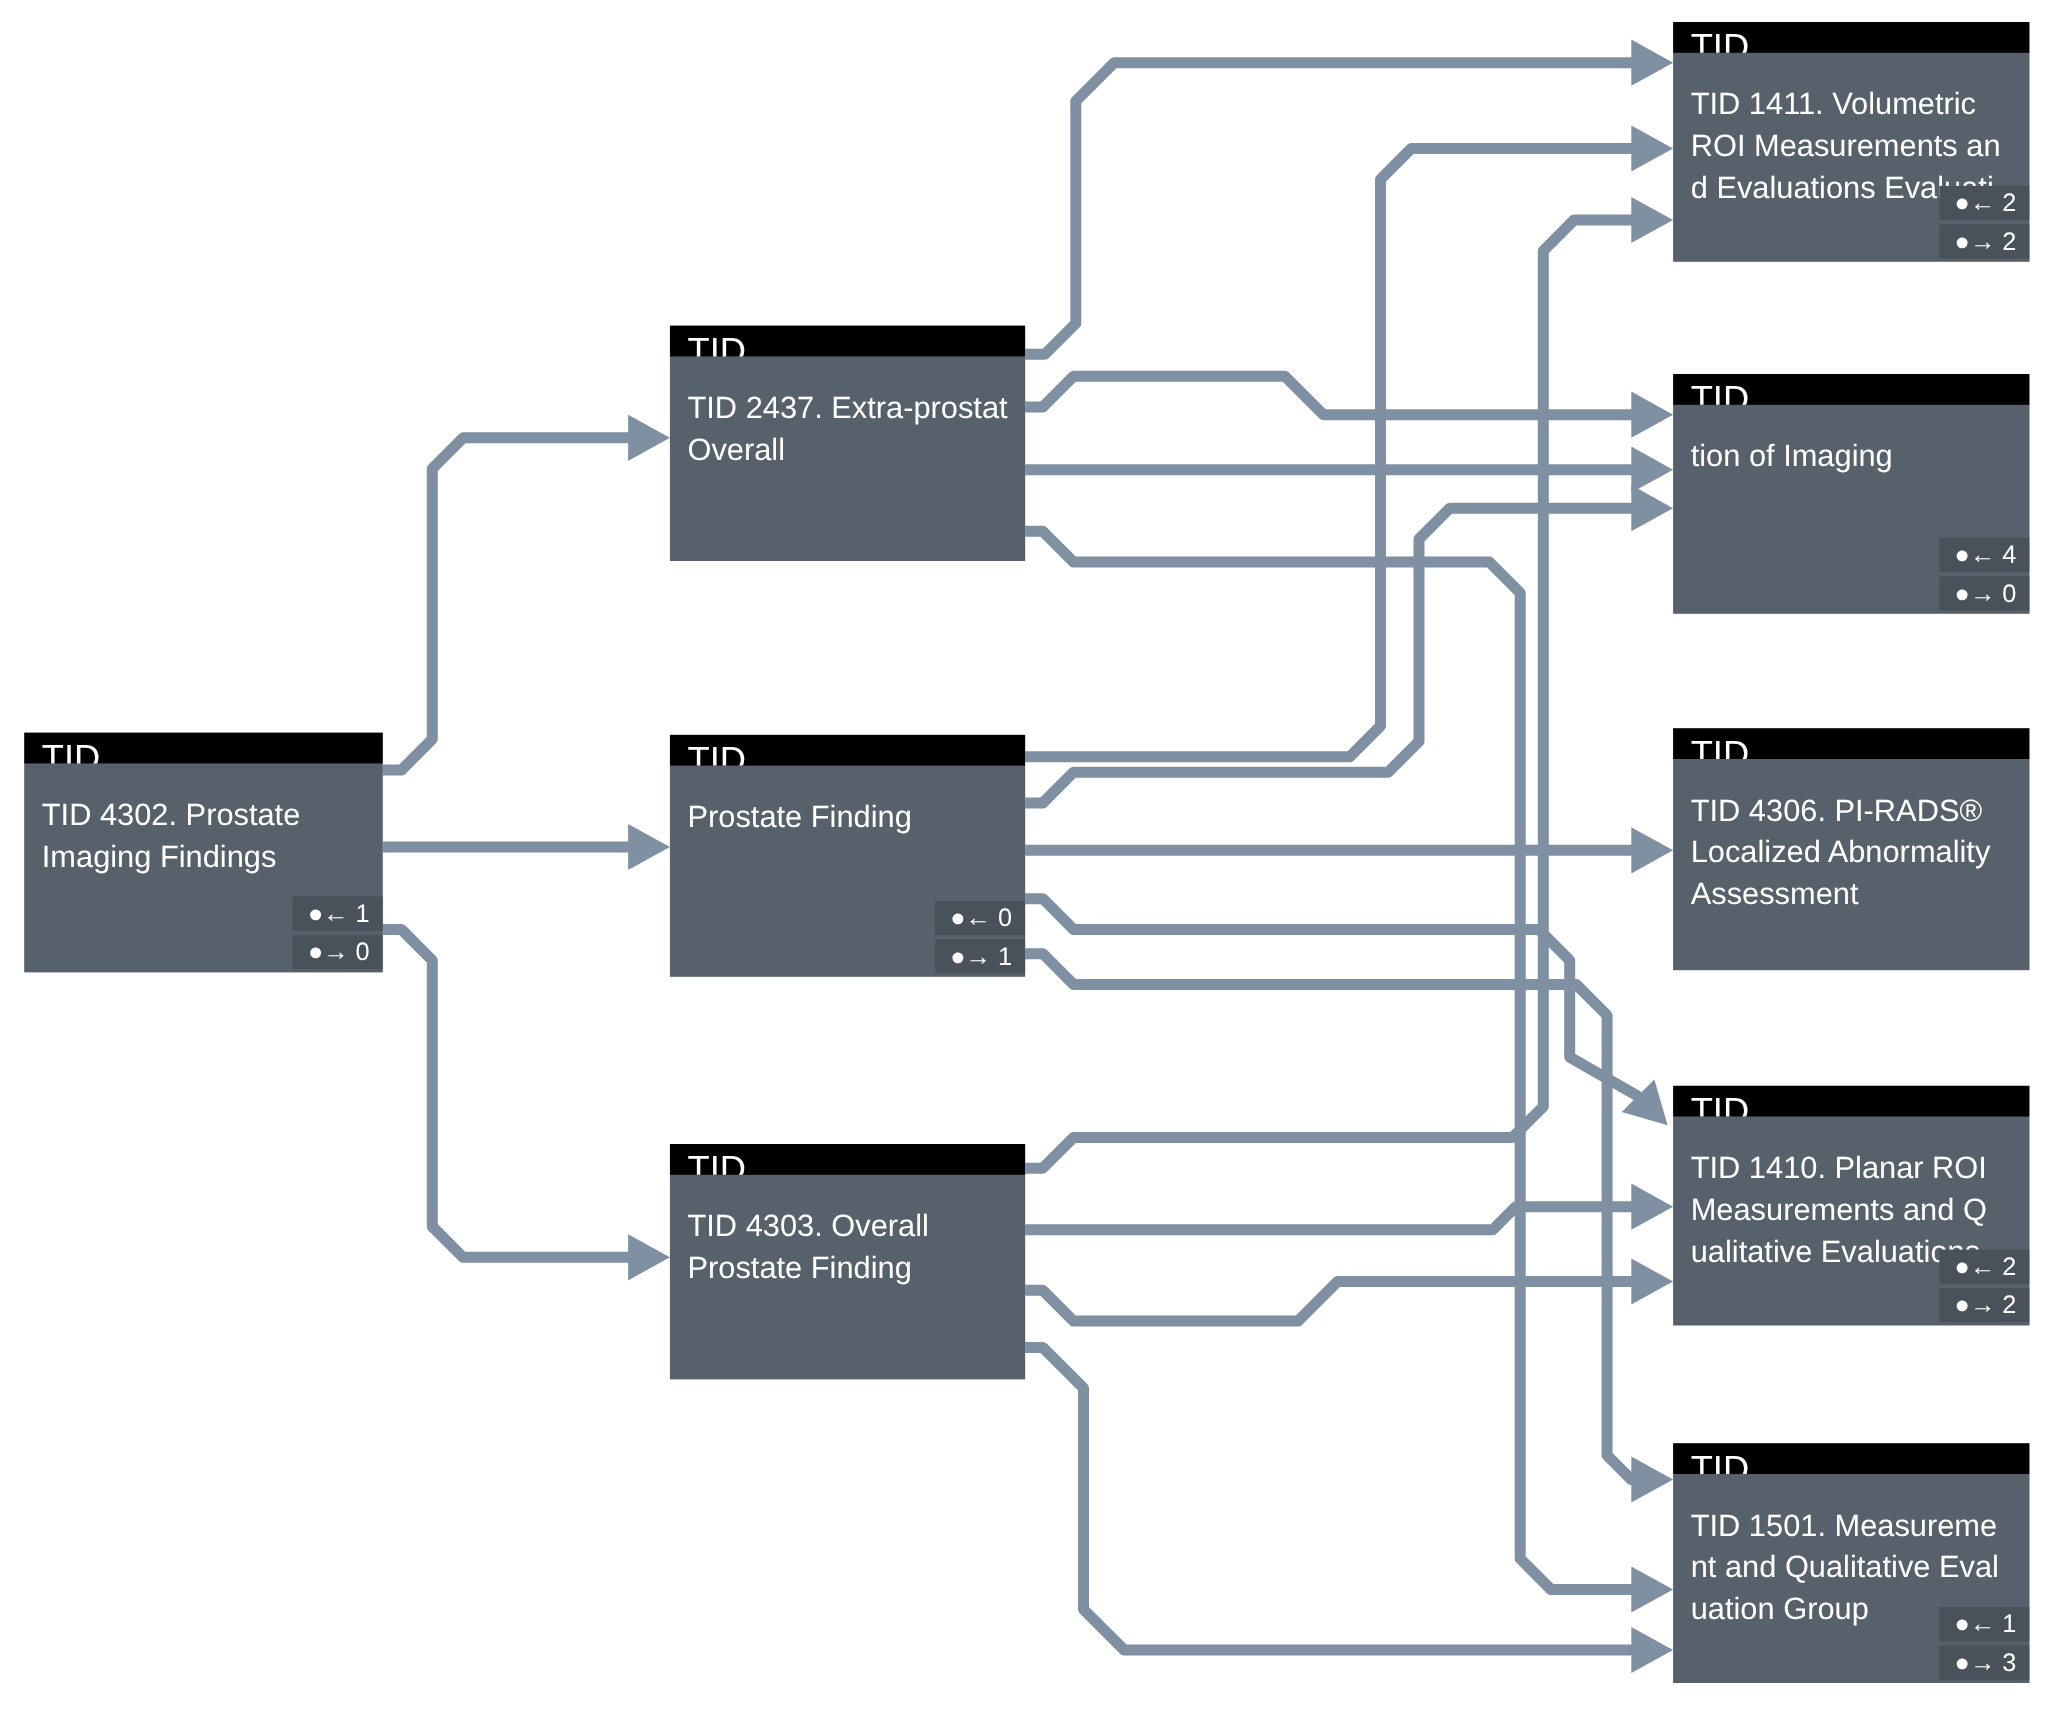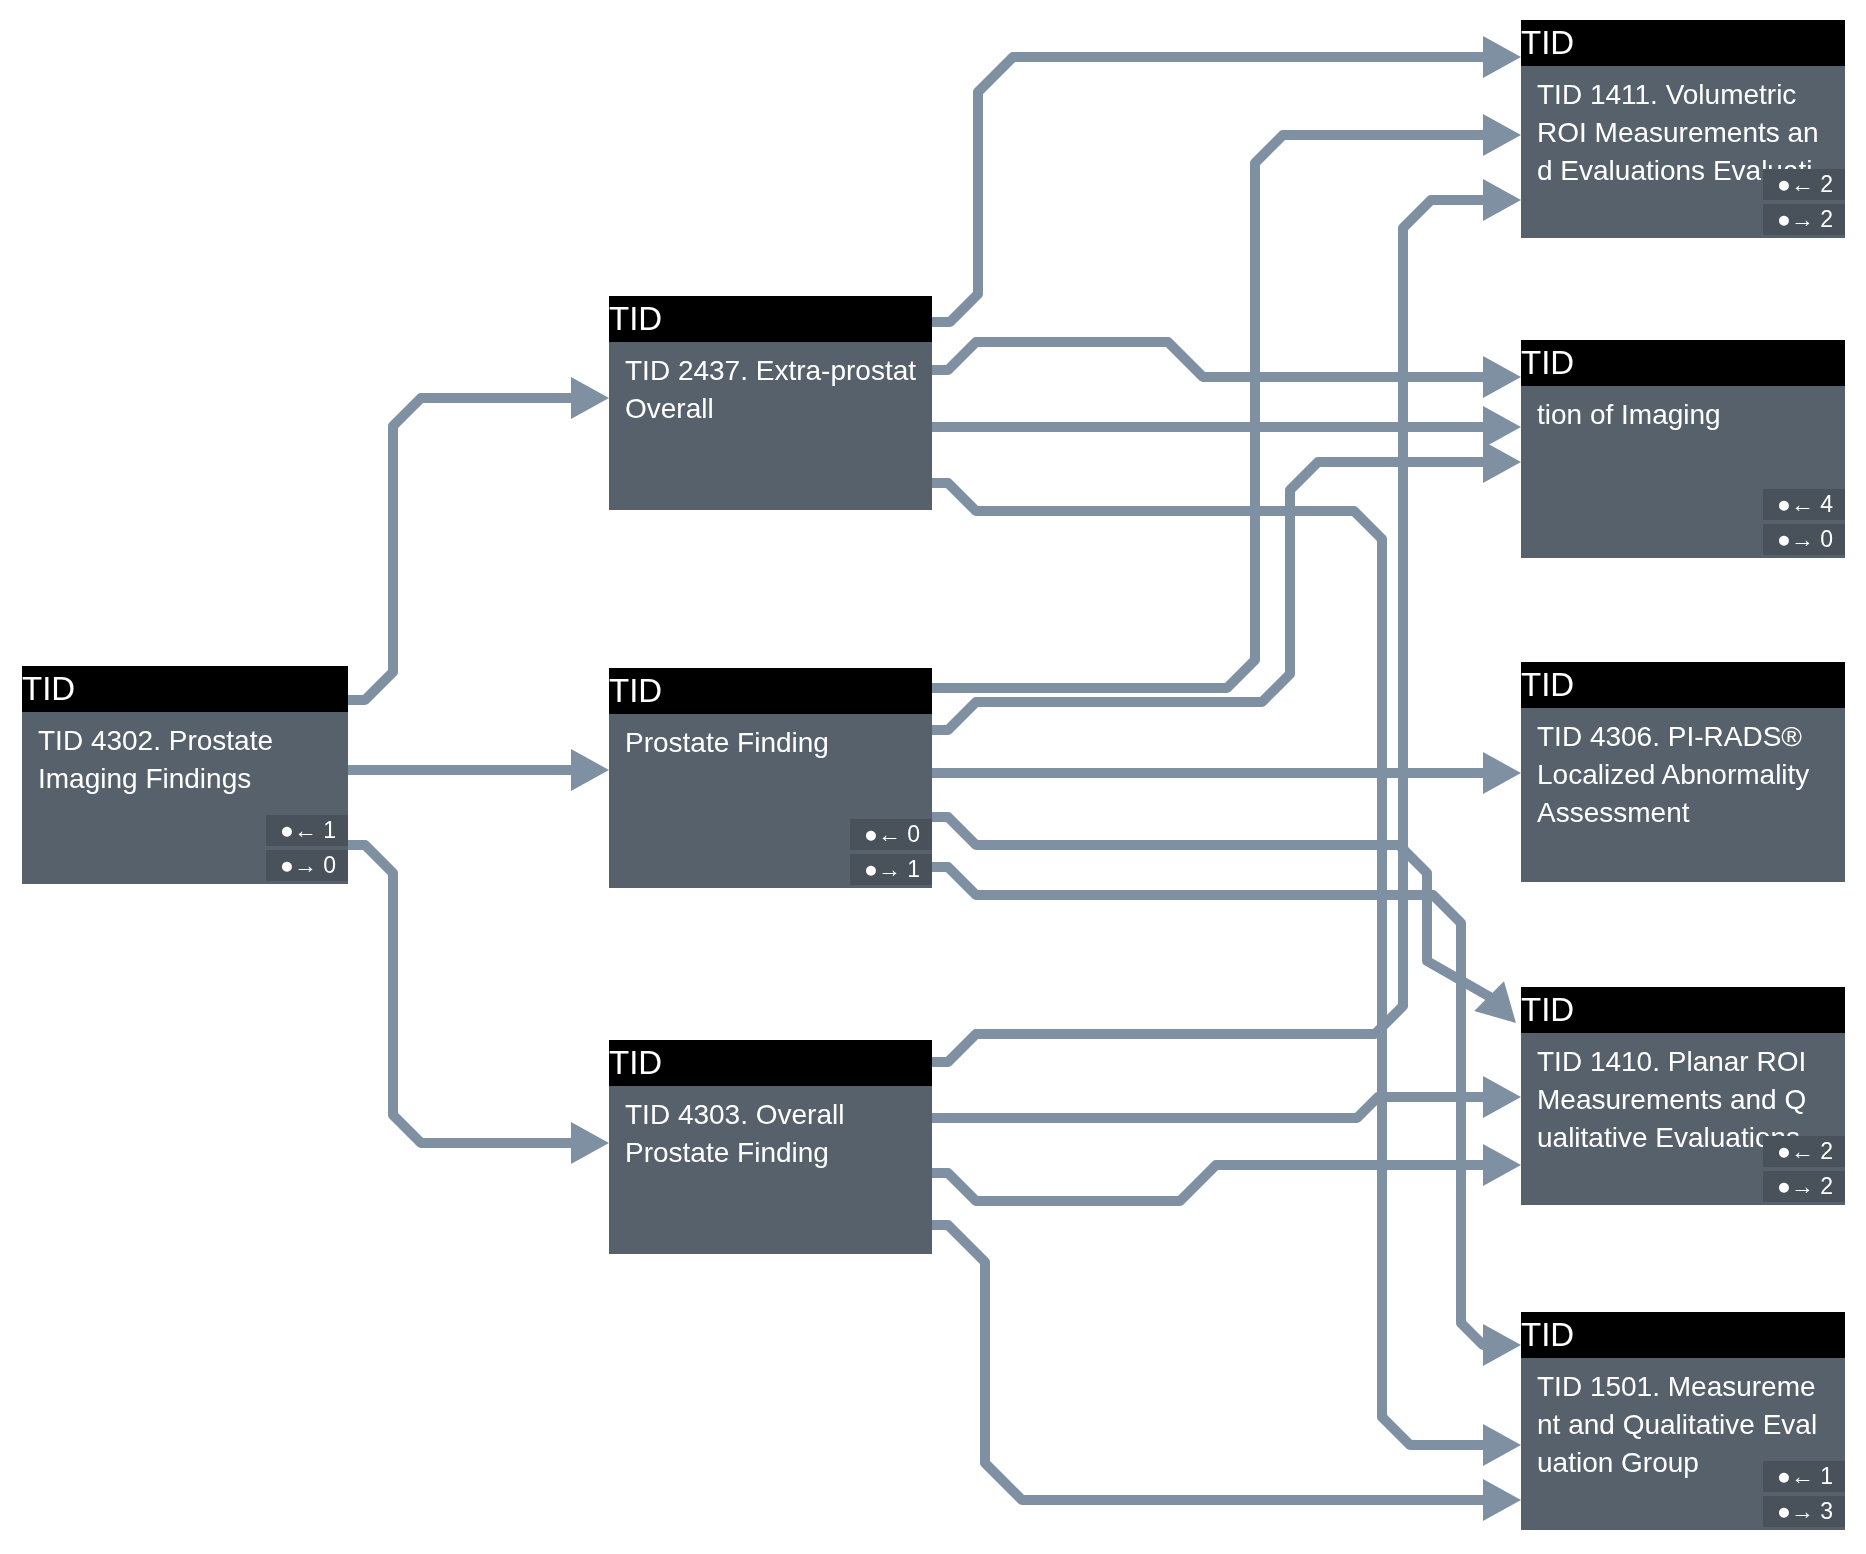--- a/index.html
+++ b/index.html
@@ -1,20 +1,20 @@
 <!DOCTYPE html>
 <html><head>
 <meta charset="utf-8">
 <style>
   html,body{margin:0;padding:0;background:#ffffff;}
   #canvas{position:relative;width:1866px;height:1554px;background:#ffffff;overflow:hidden;
           font-family:"Liberation Sans", sans-serif;}
   #wires{position:absolute;left:0;top:0;z-index:1;}
   .node{position:absolute;z-index:2;overflow:hidden;}
-  .node-header{height:46px;line-height:46px;font-size:33px;color:#ffffff;
+  .node-header{height:28px;line-height:46px;padding-left:16px;font-size:33px;color:#ffffff;
                background:#000000;white-space:nowrap;overflow:hidden;}
   .node-body{position:absolute;left:0;right:0;top:46px;bottom:0;padding:10px 0 0 16px;}
   .node-line{white-space:nowrap;overflow:hidden;font-size:28px;line-height:38px;color:#ffffff;}
   .badges{position:absolute;right:0;bottom:3px;display:flex;flex-direction:column;
           align-items:flex-end;gap:4px;z-index:3;}
   .badge{background:#49525b;color:#ffffff;font-size:23px;line-height:31px;height:31px;
          padding:0 12px 0 14px;white-space:nowrap;}
 </style>
 </head>
 <body>

